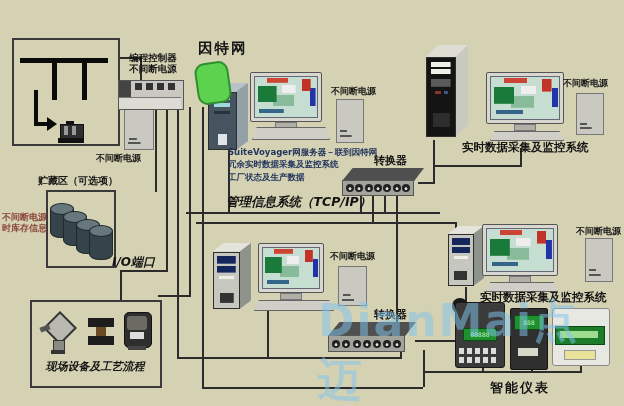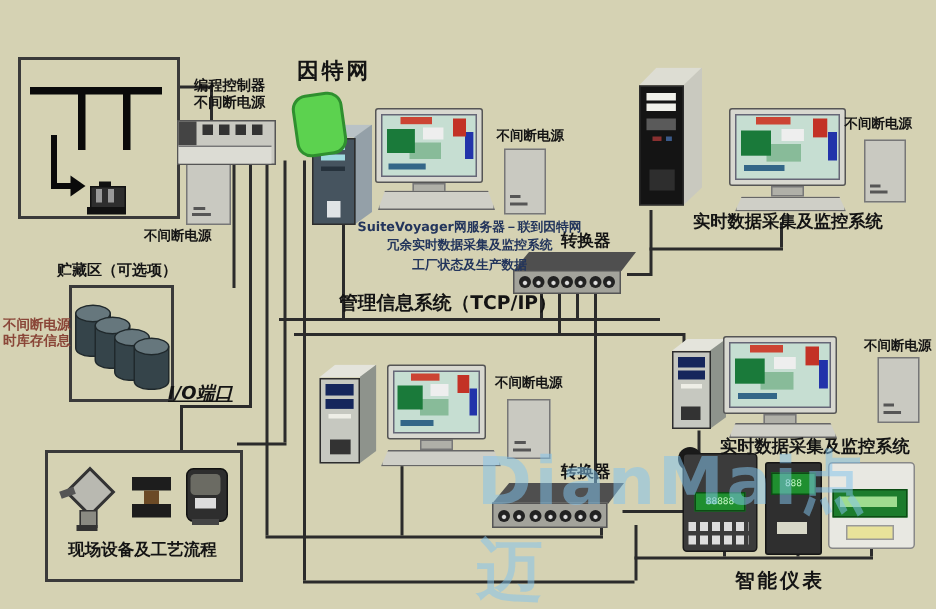--- a/index.html
+++ b/index.html
@@ -143,70 +143,70 @@
   <div class="box" style="left:46px;top:190px;width:66px;height:74px;">
     <div class="cyl" style="left:2px;top:12px;"></div>
     <div class="cyl" style="left:15px;top:20px;"></div>
     <div class="cyl" style="left:28px;top:28px;"></div>
     <div class="cyl" style="left:41px;top:34px;"></div>
   </div>
   <div class="lbl" style="left:2px;top:212px;font-size:9px;color:#8a4638;">
     <span>不间断电源</span><br>
     <span>时库存信息</span>
   </div>
-  <div class="lbl" style="left:112px;top:255px;font-size:12px;font-style:italic;text-decoration:underline;">I/O端口</div>
+  <div class="lbl" style="left:112px;top:255px;font-size:12px;font-style:italic;">I/O端口</div>
 
   <div class="box" style="left:30px;top:300px;width:128px;height:84px;">
     <div style="position:absolute;left:8px;top:12px;width:34px;height:40px;">
       <div style="position:absolute;left:8px;top:2px;width:20px;height:20px;background:#b9b9b1;border:2px solid #333;transform:rotate(45deg);"></div>
       <div style="position:absolute;left:0px;top:12px;width:10px;height:5px;background:#555;transform:rotate(-20deg);"></div>
       <div style="position:absolute;left:13px;top:26px;width:10px;height:10px;background:#8a8a82;border:1px solid #333;"></div>
       <div style="position:absolute;left:11px;top:36px;width:14px;height:4px;background:#333;"></div>
     </div>
     <div style="position:absolute;left:56px;top:16px;width:28px;height:28px;">
       <div style="position:absolute;left:0;top:0;width:26px;height:9px;background:#1d1d1d;"></div>
       <div style="position:absolute;left:8px;top:9px;width:10px;height:9px;background:#6b4a26;"></div>
       <div style="position:absolute;left:0;top:18px;width:26px;height:9px;background:#1d1d1d;"></div>
     </div>
     <div style="position:absolute;left:92px;top:10px;width:28px;height:42px;">
       <div style="position:absolute;left:0;top:0;width:26px;height:34px;background:#2e2e2e;border:1px solid #111;border-radius:5px;"></div>
       <div style="position:absolute;left:3px;top:4px;width:20px;height:14px;background:#6b6b63;border-radius:3px;"></div>
       <div style="position:absolute;left:6px;top:20px;width:14px;height:7px;background:#ddd;"></div>
       <div style="position:absolute;left:4px;top:34px;width:18px;height:4px;background:#444;"></div>
     </div>
-    <div class="lbl" style="left:8px;top:58px;width:110px;text-align:center;font-size:11px;">现场设备及工艺流程</div>
+    <div class="lbl" style="left:8px;top:58px;width:110px;text-align:center;font-size:11px;font-style:italic;">现场设备及工艺流程</div>
   </div>
 
   <div class="lbl" style="left:198px;top:40px;font-size:14.5px;letter-spacing:2px;">因特网</div>
   <div class="blob" style="left:196px;top:62px;"></div>
 
   <div class="tower tw-dark" style="left:208px;top:83px;width:40px;height:67px;">
     <div class="t-top"></div>
       <div class="t-side"></div>
       <div class="t-front"></div>
   </div>
 
   <div class="monitor" style="left:250px;top:72px;width:72px;">
     <div class="bezel" style="width:72px;height:50px;">
         <div class="screen scada"></div>
       </div>
     <div class="stand"></div>
   </div>
   <div class="kbd" style="left:252px;top:127px;width:76px;height:11px;"></div>
 
-  <div class="lbl" style="left:228px;top:146px;width:170px;text-align:center;font-size:8.5px;color:#23355c;line-height:1.45;">
+  <div class="lbl" style="left:228px;top:146px;width:170px;text-align:left;font-size:8.5px;color:#23355c;line-height:1.45;">
     <span>SuiteVoyager网服务器－联到因特网</span><br>
     <span>冗余实时数据采集及监控系统</span><br>
     <span>工厂状态及生产数据</span>
   </div>
 
   <div class="lbl" style="left:331px;top:86px;font-size:9px;">不间断电源</div>
   <div class="ups" style="left:336px;top:99px;width:26px;height:42px;"></div>
 
-  <div class="lbl" style="left:226px;top:194px;font-size:12.5px;">管理信息系统（TCP/IP）</div>
+  <div class="lbl" style="left:226px;top:194px;font-size:12.5px;font-style:italic;">管理信息系统（TCP/IP）</div>
 
   <div class="lbl" style="left:374px;top:154px;font-size:11px;">转换器</div>
   <div class="hub" style="left:342px;top:168px;width:82px;height:28px;">
     <div class="top"></div>
     <div class="face">
       <span class="port"></span>
         <span class="port"></span>
         <span class="port"></span>
         <span class="port"></span>
         <span class="port"></span>

